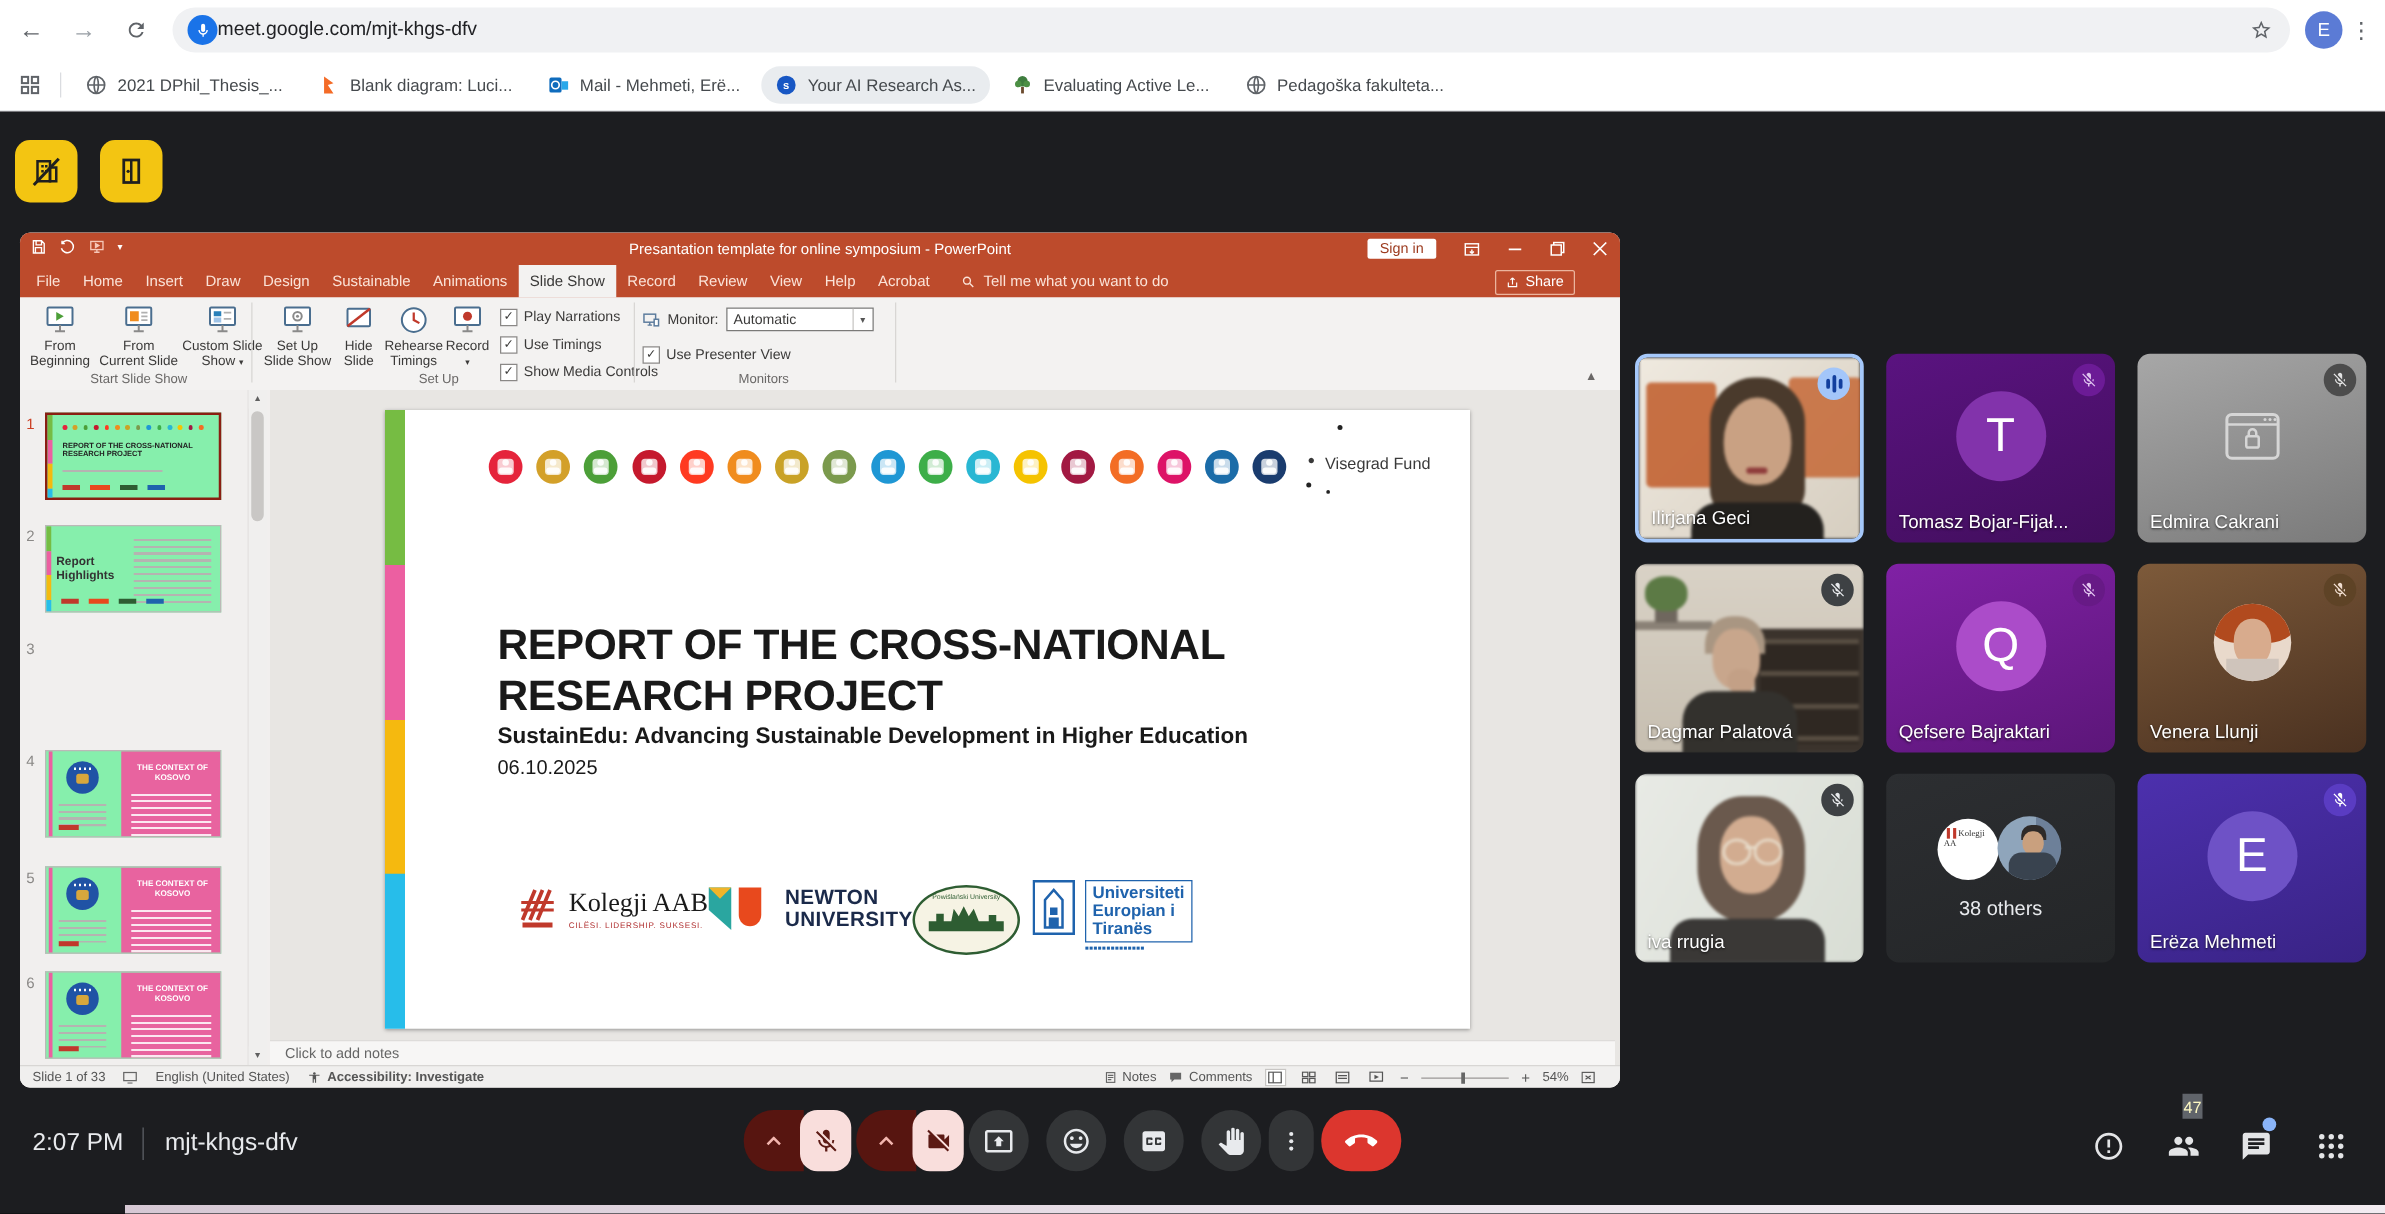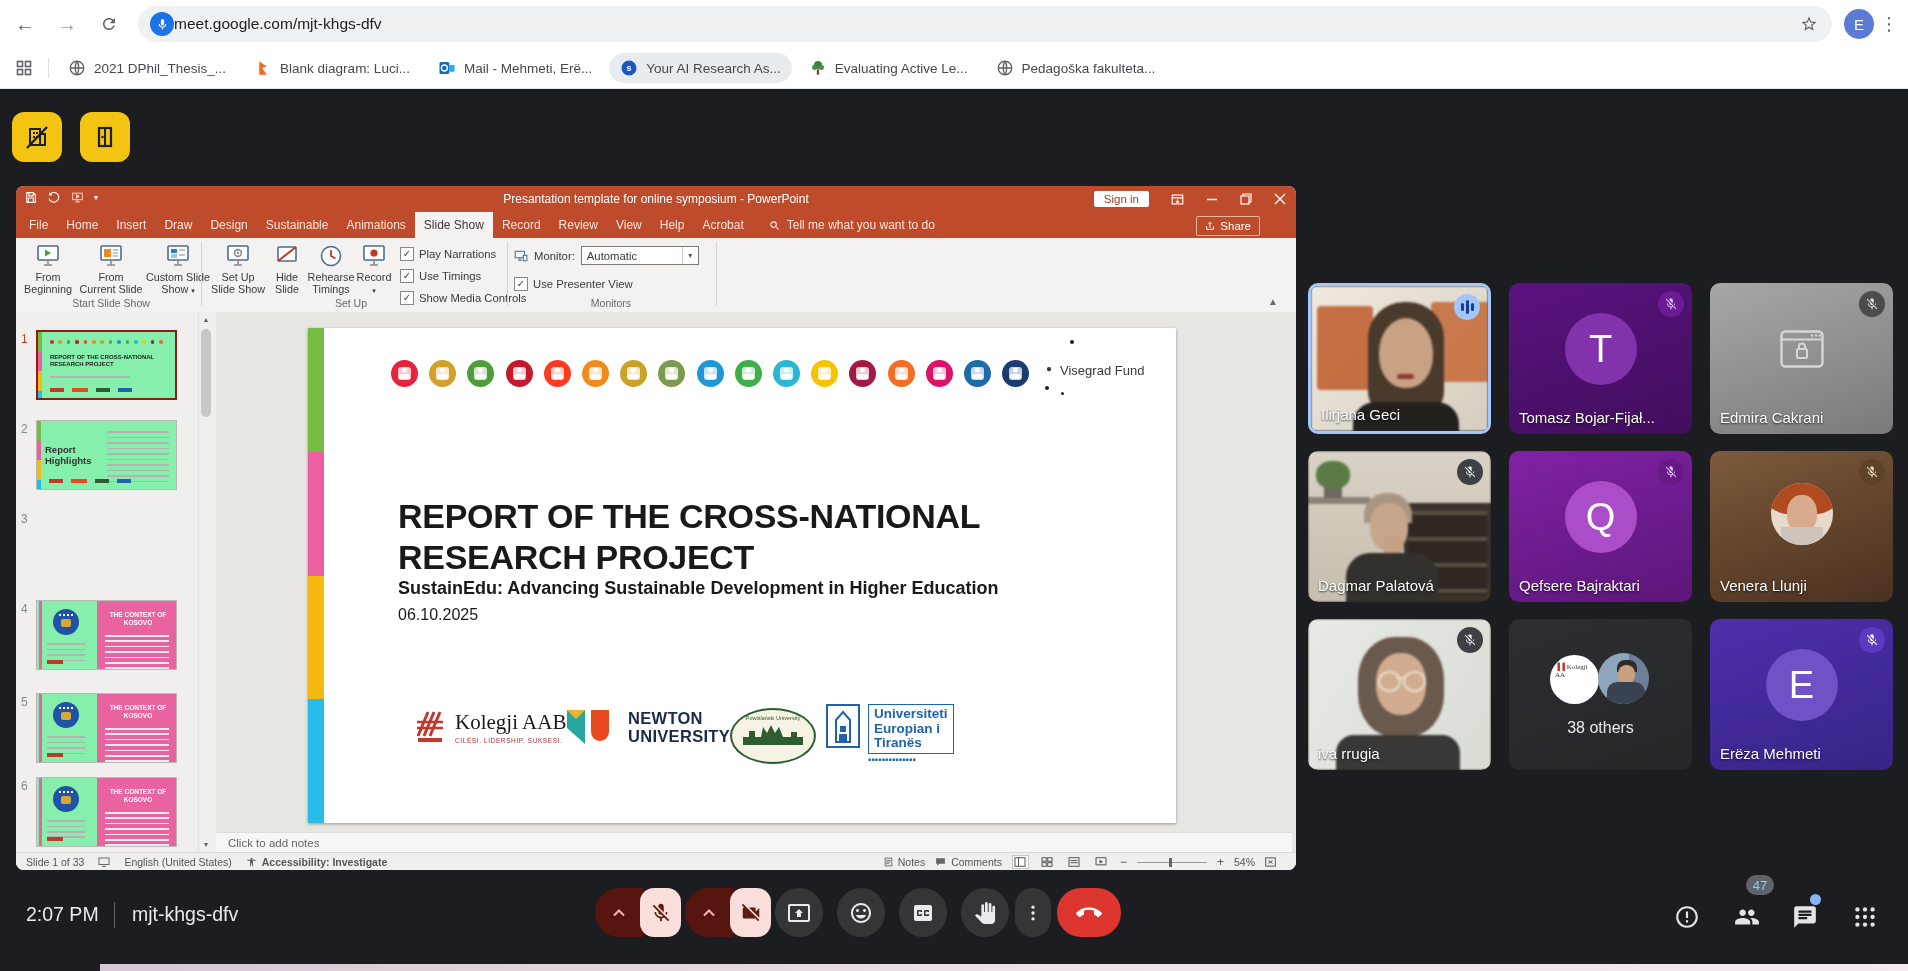--- a/index.html
+++ b/index.html
@@ -117,21 +117,21 @@
   #clock{position:absolute;left:26px;top:903px;font-size:19.5px;color:#e8eaed}
   #bb-sep{position:absolute;left:114px;top:902px;width:1px;height:26px;background:#5f6368}
   #meet-code{position:absolute;left:132px;top:903px;font-size:19.5px;color:#e8eaed}
   .ctl-split{position:absolute;top:888px;width:86px;height:49px}
   .seg-dark{position:absolute;left:0;top:0;width:48px;height:49px;background:#571510;border-radius:24px 0 0 24px;display:flex;align-items:center;justify-content:center}
   .seg-pink{position:absolute;left:45px;top:0;width:41px;height:49px;background:#f9dedc;border-radius:14px;display:flex;align-items:center;justify-content:center}
   .ctl-circle{position:absolute;top:888px;width:48px;height:49px;border-radius:50%;background:#333537;display:flex;align-items:center;justify-content:center}
   #ctl-more{position:absolute;top:888px;left:1015px;width:36px;height:49px;border-radius:24px;background:#333537;display:flex;align-items:center;justify-content:center}
   #ctl-end{position:absolute;top:888px;left:1057px;width:64px;height:49px;border-radius:24px;background:#dc362e;display:flex;align-items:center;justify-content:center}
   .ricon{position:absolute;top:904px;color:#e3e4e6}
-  #pcount{position:absolute;left:1746px;top:875px;width:28px;height:20px;border-radius:10px;background:#60646a;color:#7dd3fc;font-size:13px;display:flex;align-items:center;justify-content:center}
+  #pcount{position:absolute;left:1746px;top:875px;width:16px;height:20px;border-radius:0;background:#60646a;color:#fef9c3;font-size:13px;display:flex;align-items:center;justify-content:center}
   #chat-dot{position:absolute;left:1810px;top:894px;width:11px;height:11px;border-radius:50%;background:#8ab4f8}
   #taskbar-strip{position:absolute;left:100px;top:964px;width:1808px;height:7px;background:linear-gradient(90deg,#d6c8d4,#ece3eb 55%,#f2ebf1)}
 </style>
 </head>
 <body>
 
 <div id="screen">
 
   <div id="topbar">
     <div class="navbtn">←</div>

